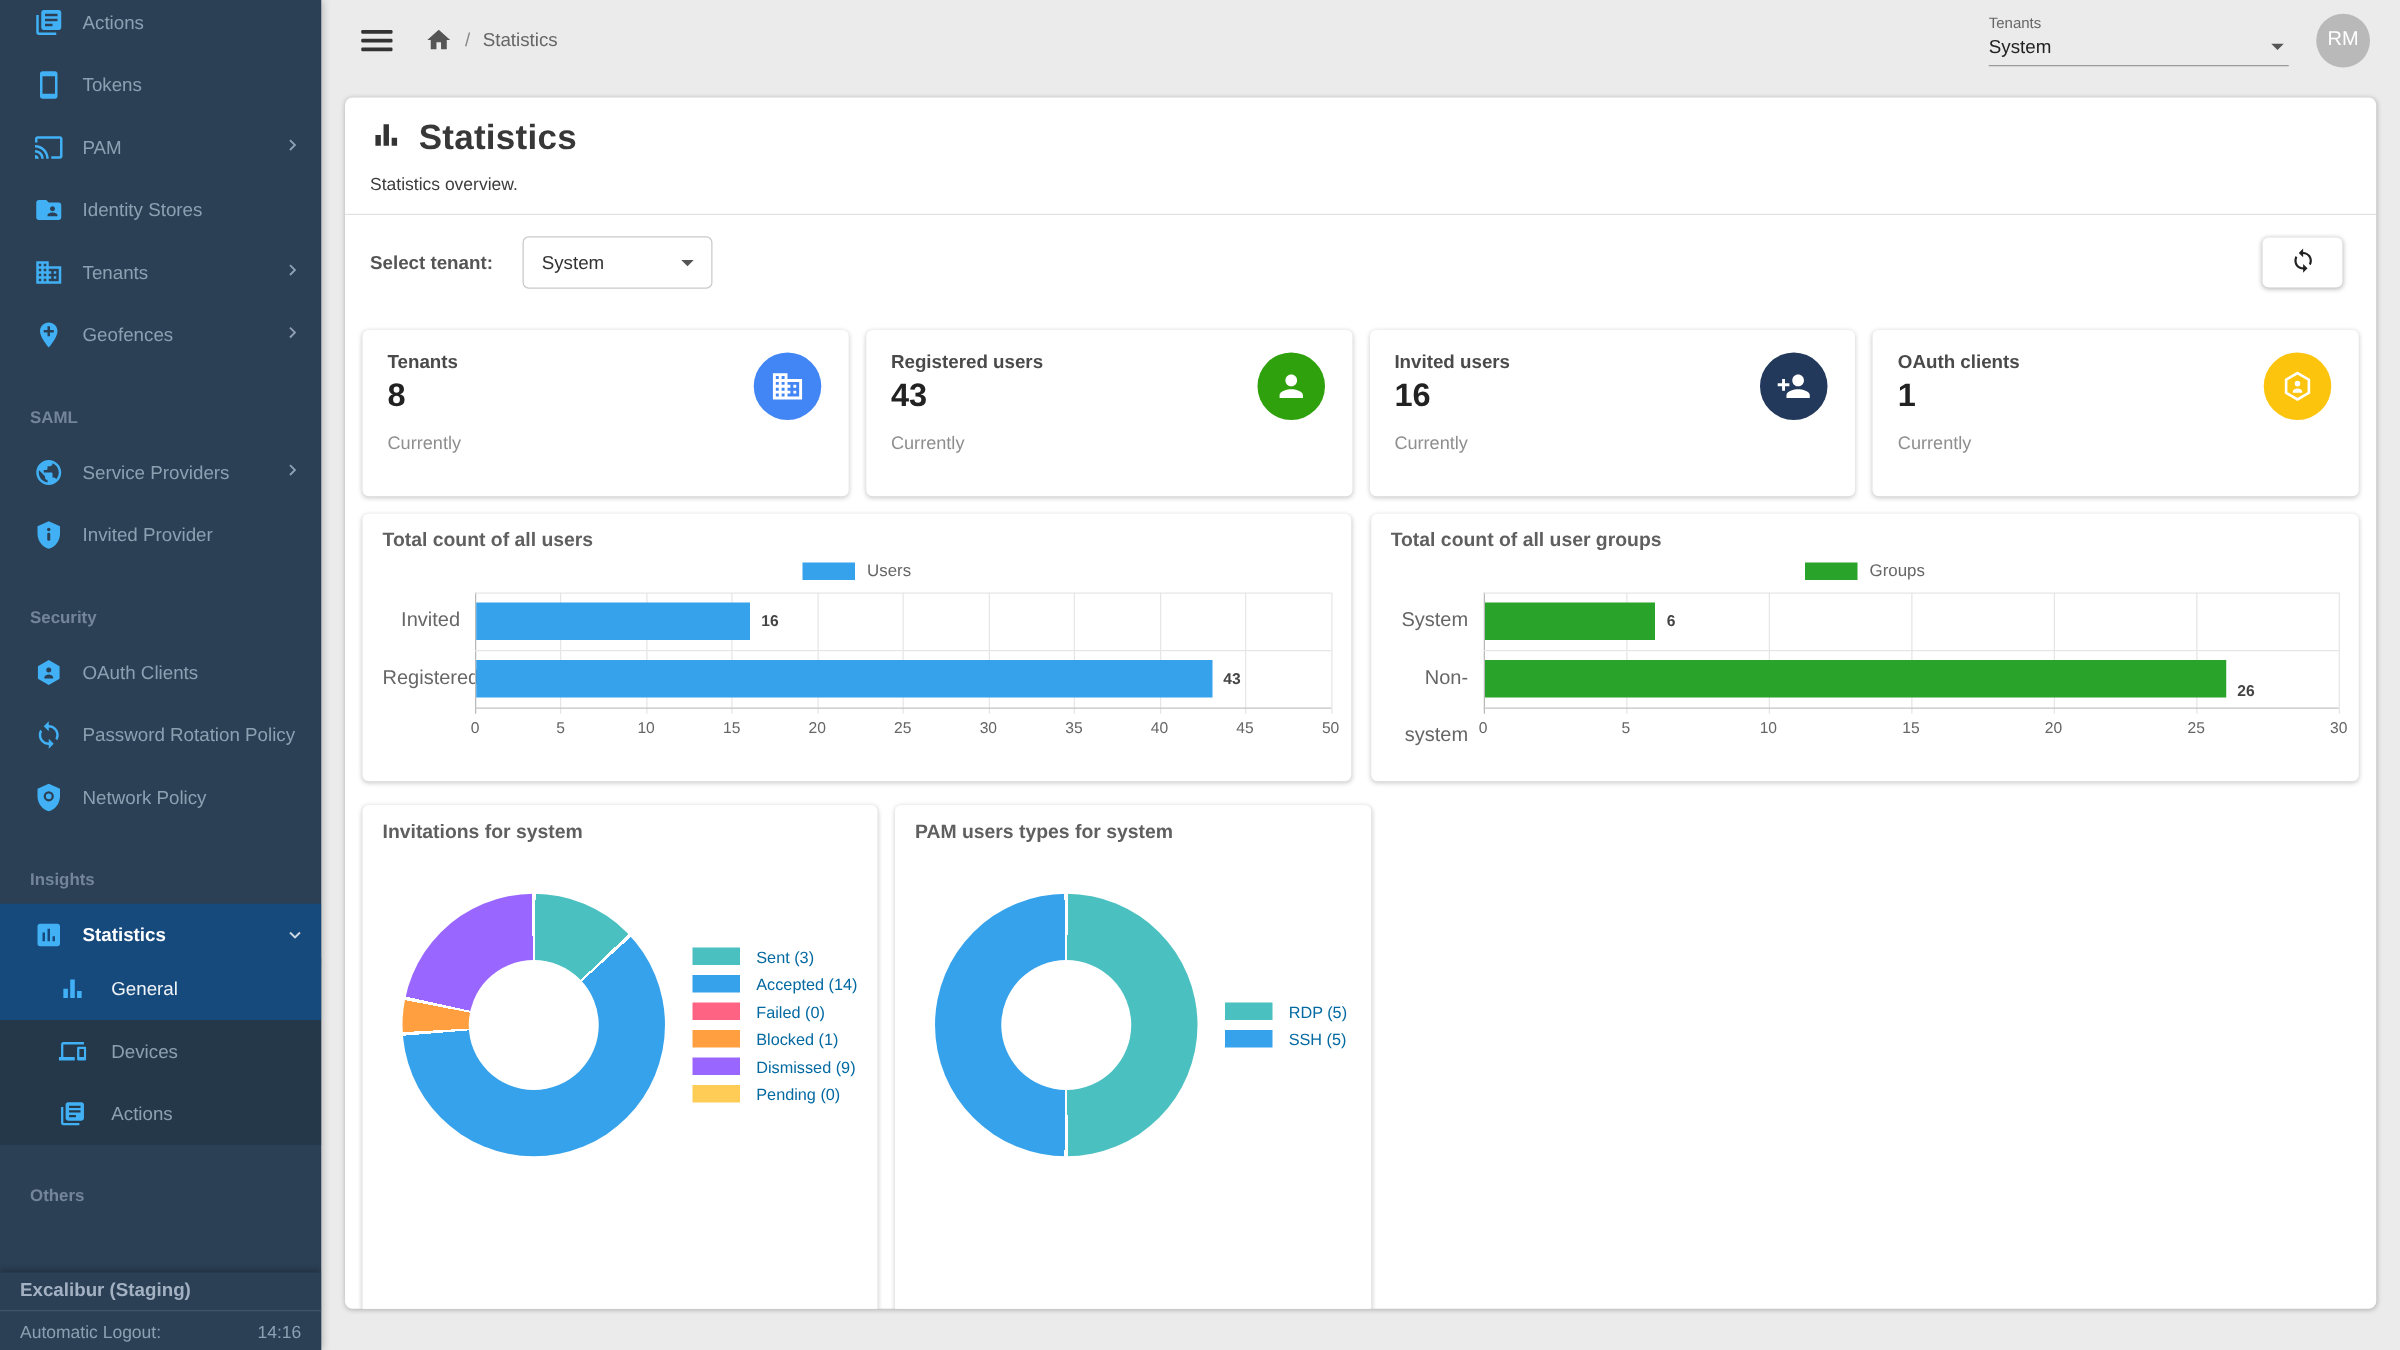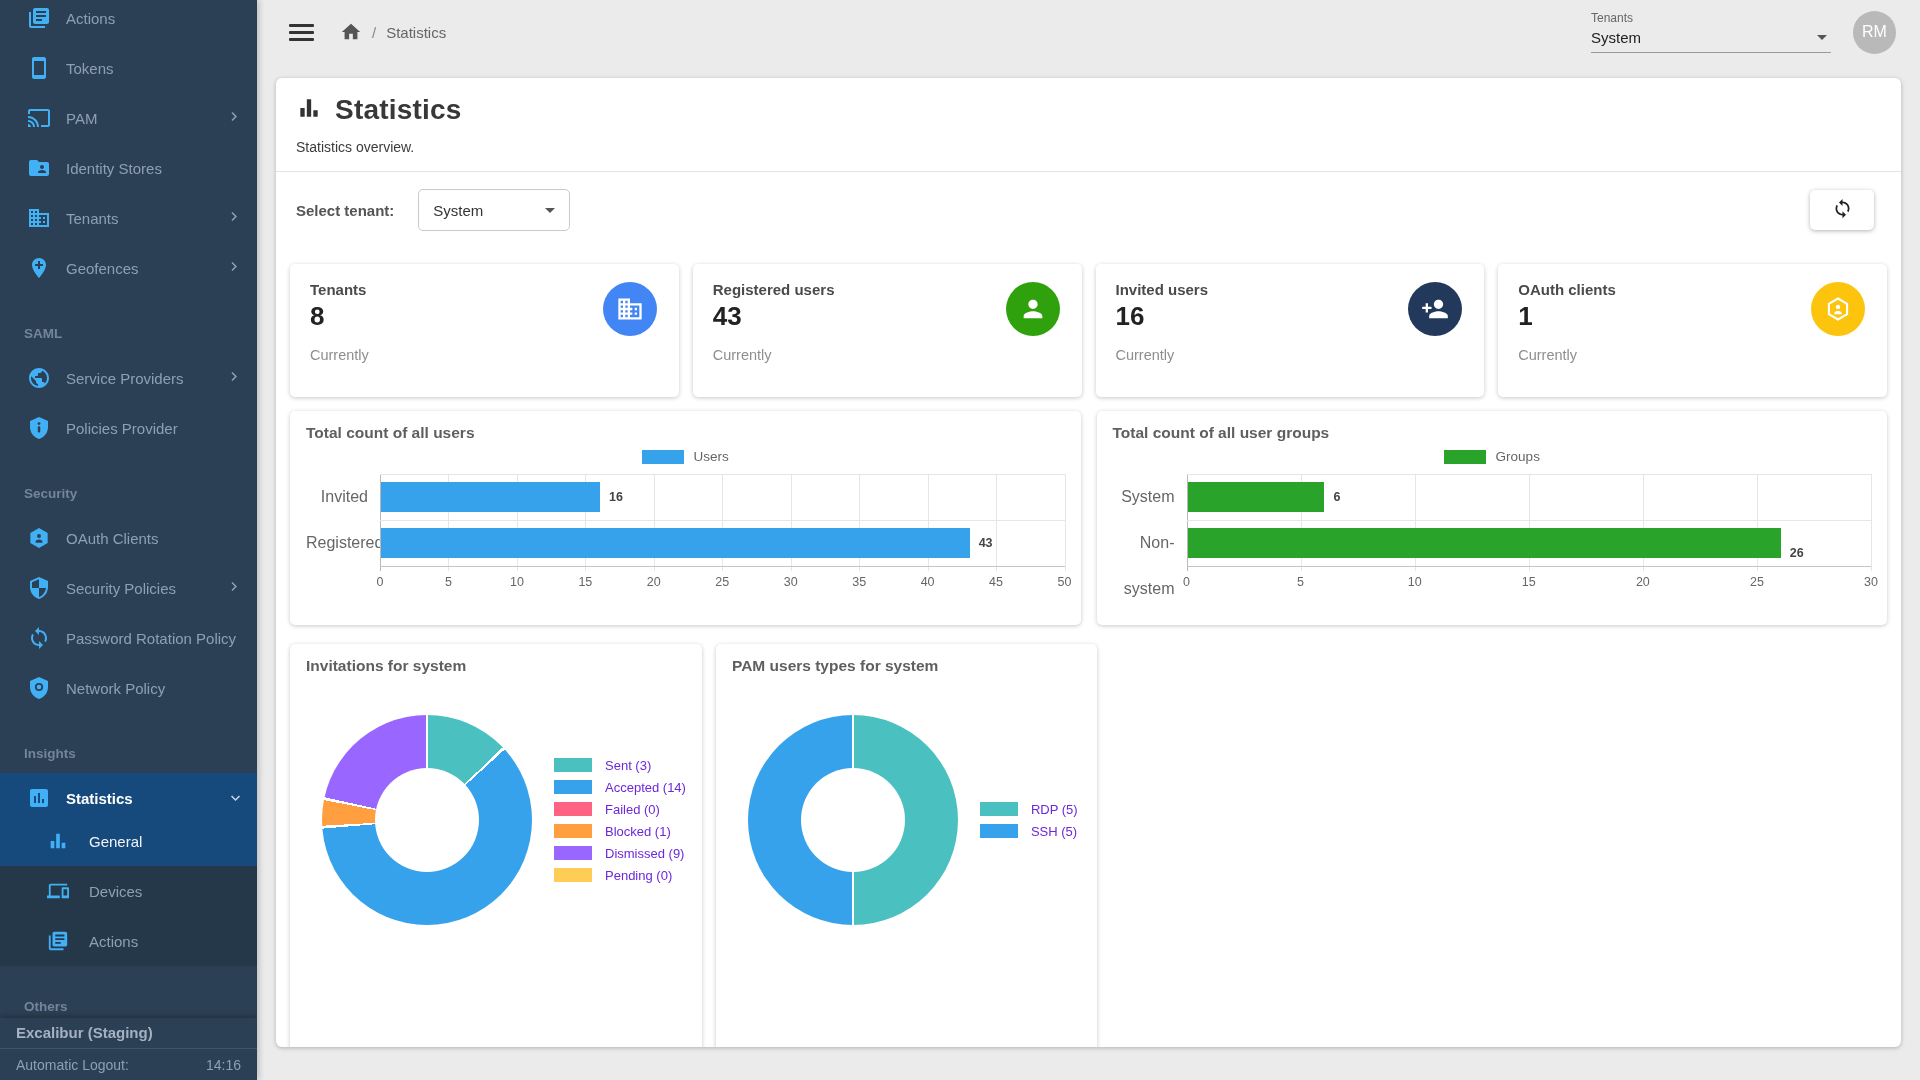--- a/index.html
+++ b/index.html
@@ -108,21 +108,21 @@
   .xaxis span { position:absolute; transform:translateX(-50%); font-size:12.5px; color:#666; top:2px; }
 
   .donut-row { margin:19px 14px 0; display:grid; grid-template-columns:repeat(4,1fr); gap:14px; }
   .donut-card { height:415px; padding:13px 16px; }
   .donut-body { display:flex; align-items:center; margin-top:40px; }
   .donut { position:relative; width:210px; height:210px; border-radius:50%; margin-left:16px; flex:0 0 210px; }
   .donut .hole { position:absolute; inset:53px; background:#fff; border-radius:50%; }
   .donut-legend { margin-left:22px; }
   .leg-row { display:flex; align-items:center; gap:13px; margin:7px 0; cursor:pointer; }
   .leg-row .swatch { width:38px; height:14px; }
-  .leg-row .leg-label { font-size:13px; color:#6d28d9; white-space:nowrap; }
+  .leg-row .leg-label { font-size:13px; color:#0369a1; white-space:nowrap; }
 </style>
 </head>
 <body>
 
 <aside class="sidebar">
   <nav class="side-nav" id="side-nav">
       <div class="side-item">
         <span style="display: flex;">
           <svg viewBox="0 0 24 24" xmlns="http://www.w3.org/2000/svg">
             <path d="M4 6H2v14c0 1.1.9 2 2 2h14v-2H4V6zm16-4H8c-1.1 0-2 .9-2 2v12c0 1.1.9 2 2 2h12c1.1 0 2-.9 2-2V4c0-1.1-.9-2-2-2zm-1 9H9V9h10v2zm-4 4H9v-2h6v2zm4-8H9V5h10v2z" fill="#41b0f5"></path>
@@ -192,43 +192,32 @@
           </svg></span>
       </div>
       <div class="side-item">
         <span style="display: flex;">
           <svg viewBox="0 0 24 24" xmlns="http://www.w3.org/2000/svg">
             <path d="M12 1 3 5v6c0 5.55 3.84 10.74 9 12 5.16-1.26 9-6.45 9-12V5l-9-4z" fill="#41b0f5"></path>
             <circle cx="12" cy="7.6" r="1.4" fill="#2b4055"></circle>
             <rect x="10.8" y="10.2" width="2.4" height="6.4" rx="1.1" fill="#2b4055"></rect>
           </svg>
         </span>
-        <span class="lbl">Policies Provider</span>
+        <span class="lbl">Invited Provider</span>
       </div>
       <div class="side-header">Security</div>
       <div class="side-item">
         <span style="display: flex;">
           <svg viewBox="0 0 24 24" xmlns="http://www.w3.org/2000/svg">
             <path d="M12 2l8.66 5v10L12 22l-8.66-5V7z" fill="#41b0f5"></path>
             <circle cx="12" cy="10" r="2" fill="#2b4055"></circle>
             <path d="M8.5 16c0-1.6 2.2-2.4 3.5-2.4s3.5.8 3.5 2.4v.8h-7z" fill="#2b4055"></path>
           </svg>
         </span>
         <span class="lbl">OAuth Clients</span>
-      </div>
-      <div class="side-item">
-        <span style="display: flex;">
-          <svg viewBox="0 0 24 24" xmlns="http://www.w3.org/2000/svg">
-            <path d="M12 1L3 5v6c0 5.55 3.84 10.74 9 12 5.16-1.26 9-6.45 9-12V5l-9-4zm0 10.99h7c-.53 4.12-3.28 7.79-7 8.94V12H5V6.3l7-3.11v8.8z" fill="#41b0f5"></path>
-          </svg>
-        </span>
-        <span class="lbl">Security Policies</span>
-        <span class="chev"><svg viewBox="0 0 24 24" xmlns="http://www.w3.org/2000/svg">
-            <path d="M10 6 8.59 7.41 13.17 12l-4.58 4.59L10 18l6-6z" fill="#8fa0b3"></path>
-          </svg></span>
       </div>
       <div class="side-item">
         <span style="display: flex;">
           <svg viewBox="0 0 24 24" xmlns="http://www.w3.org/2000/svg">
             <path d="M12 4V1L8 5l4 4V6c3.31 0 6 2.69 6 6 0 1.01-.25 1.97-.7 2.8l1.46 1.46C19.54 15.03 20 13.57 20 12c0-4.42-3.58-8-8-8zm0 14c-3.31 0-6-2.69-6-6 0-1.01.25-1.97.7-2.8L5.24 7.74C4.46 8.97 4 10.43 4 12c0 4.42 3.58 8 8 8v3l4-4-4-4v3z" fill="#41b0f5"></path>
           </svg>
         </span>
         <span class="lbl">Password Rotation Policy</span>
       </div>
       <div class="side-item">

